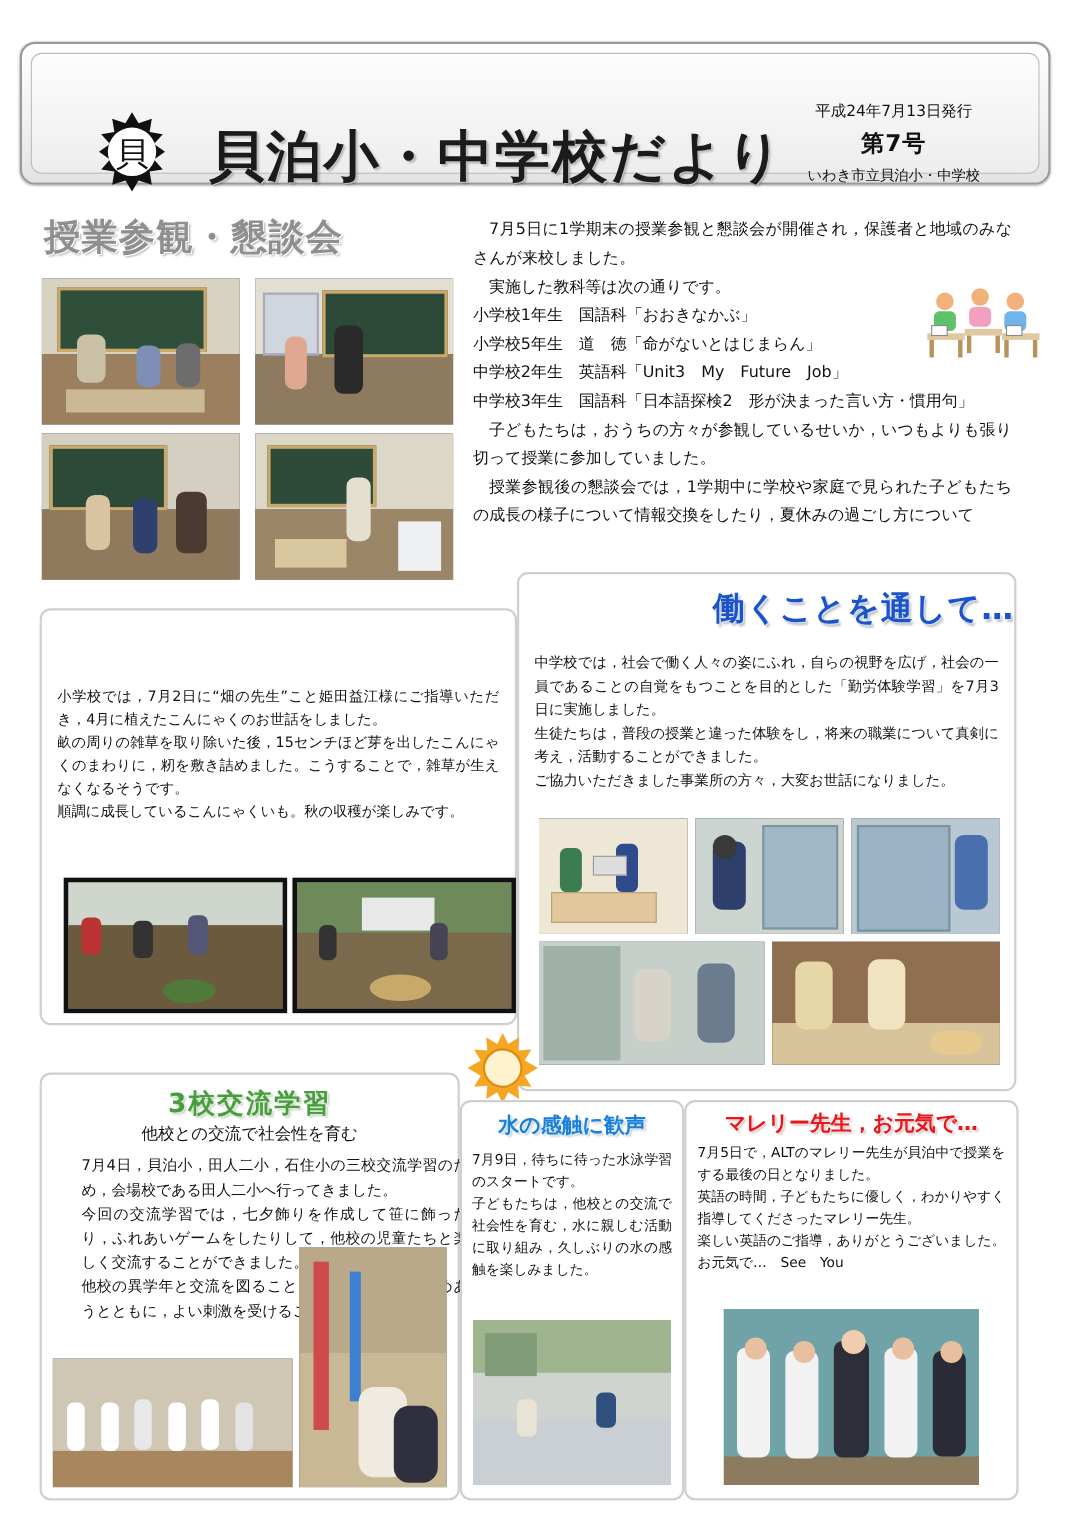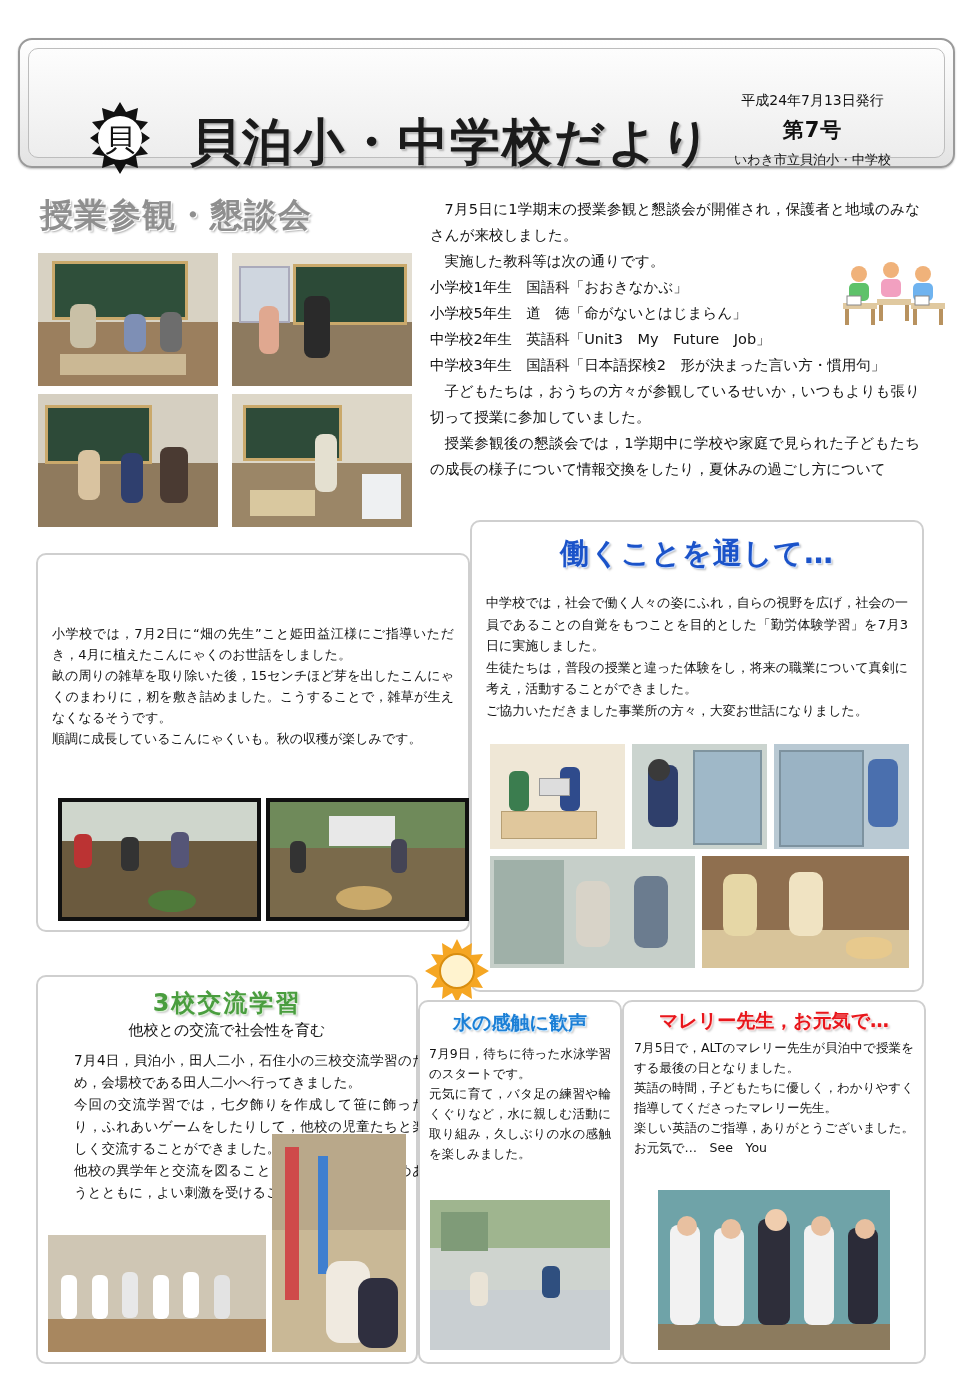--- a/index.html
+++ b/index.html
@@ -80,21 +80,21 @@
     text-shadow:1px 1px 0 #ffd9d9,2px 2px 2px rgba(0,0,0,.25);
     white-space:nowrap;
   }
   .t-konnyaku{
     position:absolute;left:14px;top:68px;width:402px;
     font-size:13px;line-height:21px;color:#111;text-align:justify;
   }
 
   .box-hataraku{left:470px;top:520px;width:450px;height:468px;border:2px solid #cfcfcf;}
   .h-hataraku{
-    position:absolute;left:0;top:12px;width:100%;text-align:center;
+    position:absolute;left:0;top:12px;width:100%;text-align:right;
     font-size:29px;font-weight:bold;color:#1b53c9;letter-spacing:1px;
     text-shadow:1px 1px 0 #cfe0ff,2px 2px 2px rgba(0,0,0,.25);
     white-space:nowrap;
   }
   .t-hataraku{
     position:absolute;left:14px;top:70px;width:422px;
     font-size:13px;line-height:21.5px;color:#111;text-align:justify;
   }
 
   .box-3kou{left:36px;top:975px;width:378px;height:385px;border:2px solid #cfcfcf;}
@@ -343,21 +343,21 @@
       <g fill="#f5a623">
         <path d="M33 1 L38 11 L48 5 L47 17 L59 16 L53 26 L65 33 L53 40 L59 50 L47 49 L48 61 L38 55 L33 65 L28 55 L18 61 L19 49 L7 50 L13 40 L1 33 L13 26 L7 16 L19 17 L18 5 L28 11 Z"></path>
       </g>
       <circle cx="33" cy="33" r="17" fill="#fff3cf" stroke="#d98e10" stroke-width="2"></circle>
     </svg>
   </div>
 
   <div class="box box-mizu">
     <div class="h-mizu">水の感触に歓声</div>
     <div class="t-mizu" style="white-space:pre-line">7月9日，待ちに待った水泳学習のスタートです。
-元気に育て，バタ足の練習や輪くぐりなど，水に親しむ活動に取り組み，久しぶりの水の感触を楽しみました。</div>
+子どもたちは，他校との交流で社会性を育む，水に親しむ活動に取り組み，久しぶりの水の感触を楽しみました。</div>
 
     <div class="ph" style="left:10px;top:198px;width:180px;height:150px;">
       <div class="rect" style="left:0;top:0;width:100%;height:34%;background:#9fb58f"></div>
       <div class="rect" style="left:0;top:32%;width:100%;height:30%;background:#cfd4cf"></div>
       <div class="rect" style="left:0;bottom:0;width:100%;height:40%;background:#c9cfd2"></div>
       <div class="rect" style="left:6%;top:8%;width:26%;height:26%;background:#7f9b78"></div>
       <div class="blob" style="left:22%;top:48%;width:18px;height:34px;background:#e9e3d6;border-radius:6px"></div>
       <div class="blob" style="left:62%;top:44%;width:18px;height:32px;background:#2f4f7f;border-radius:6px"></div>
     </div>
   </div>

